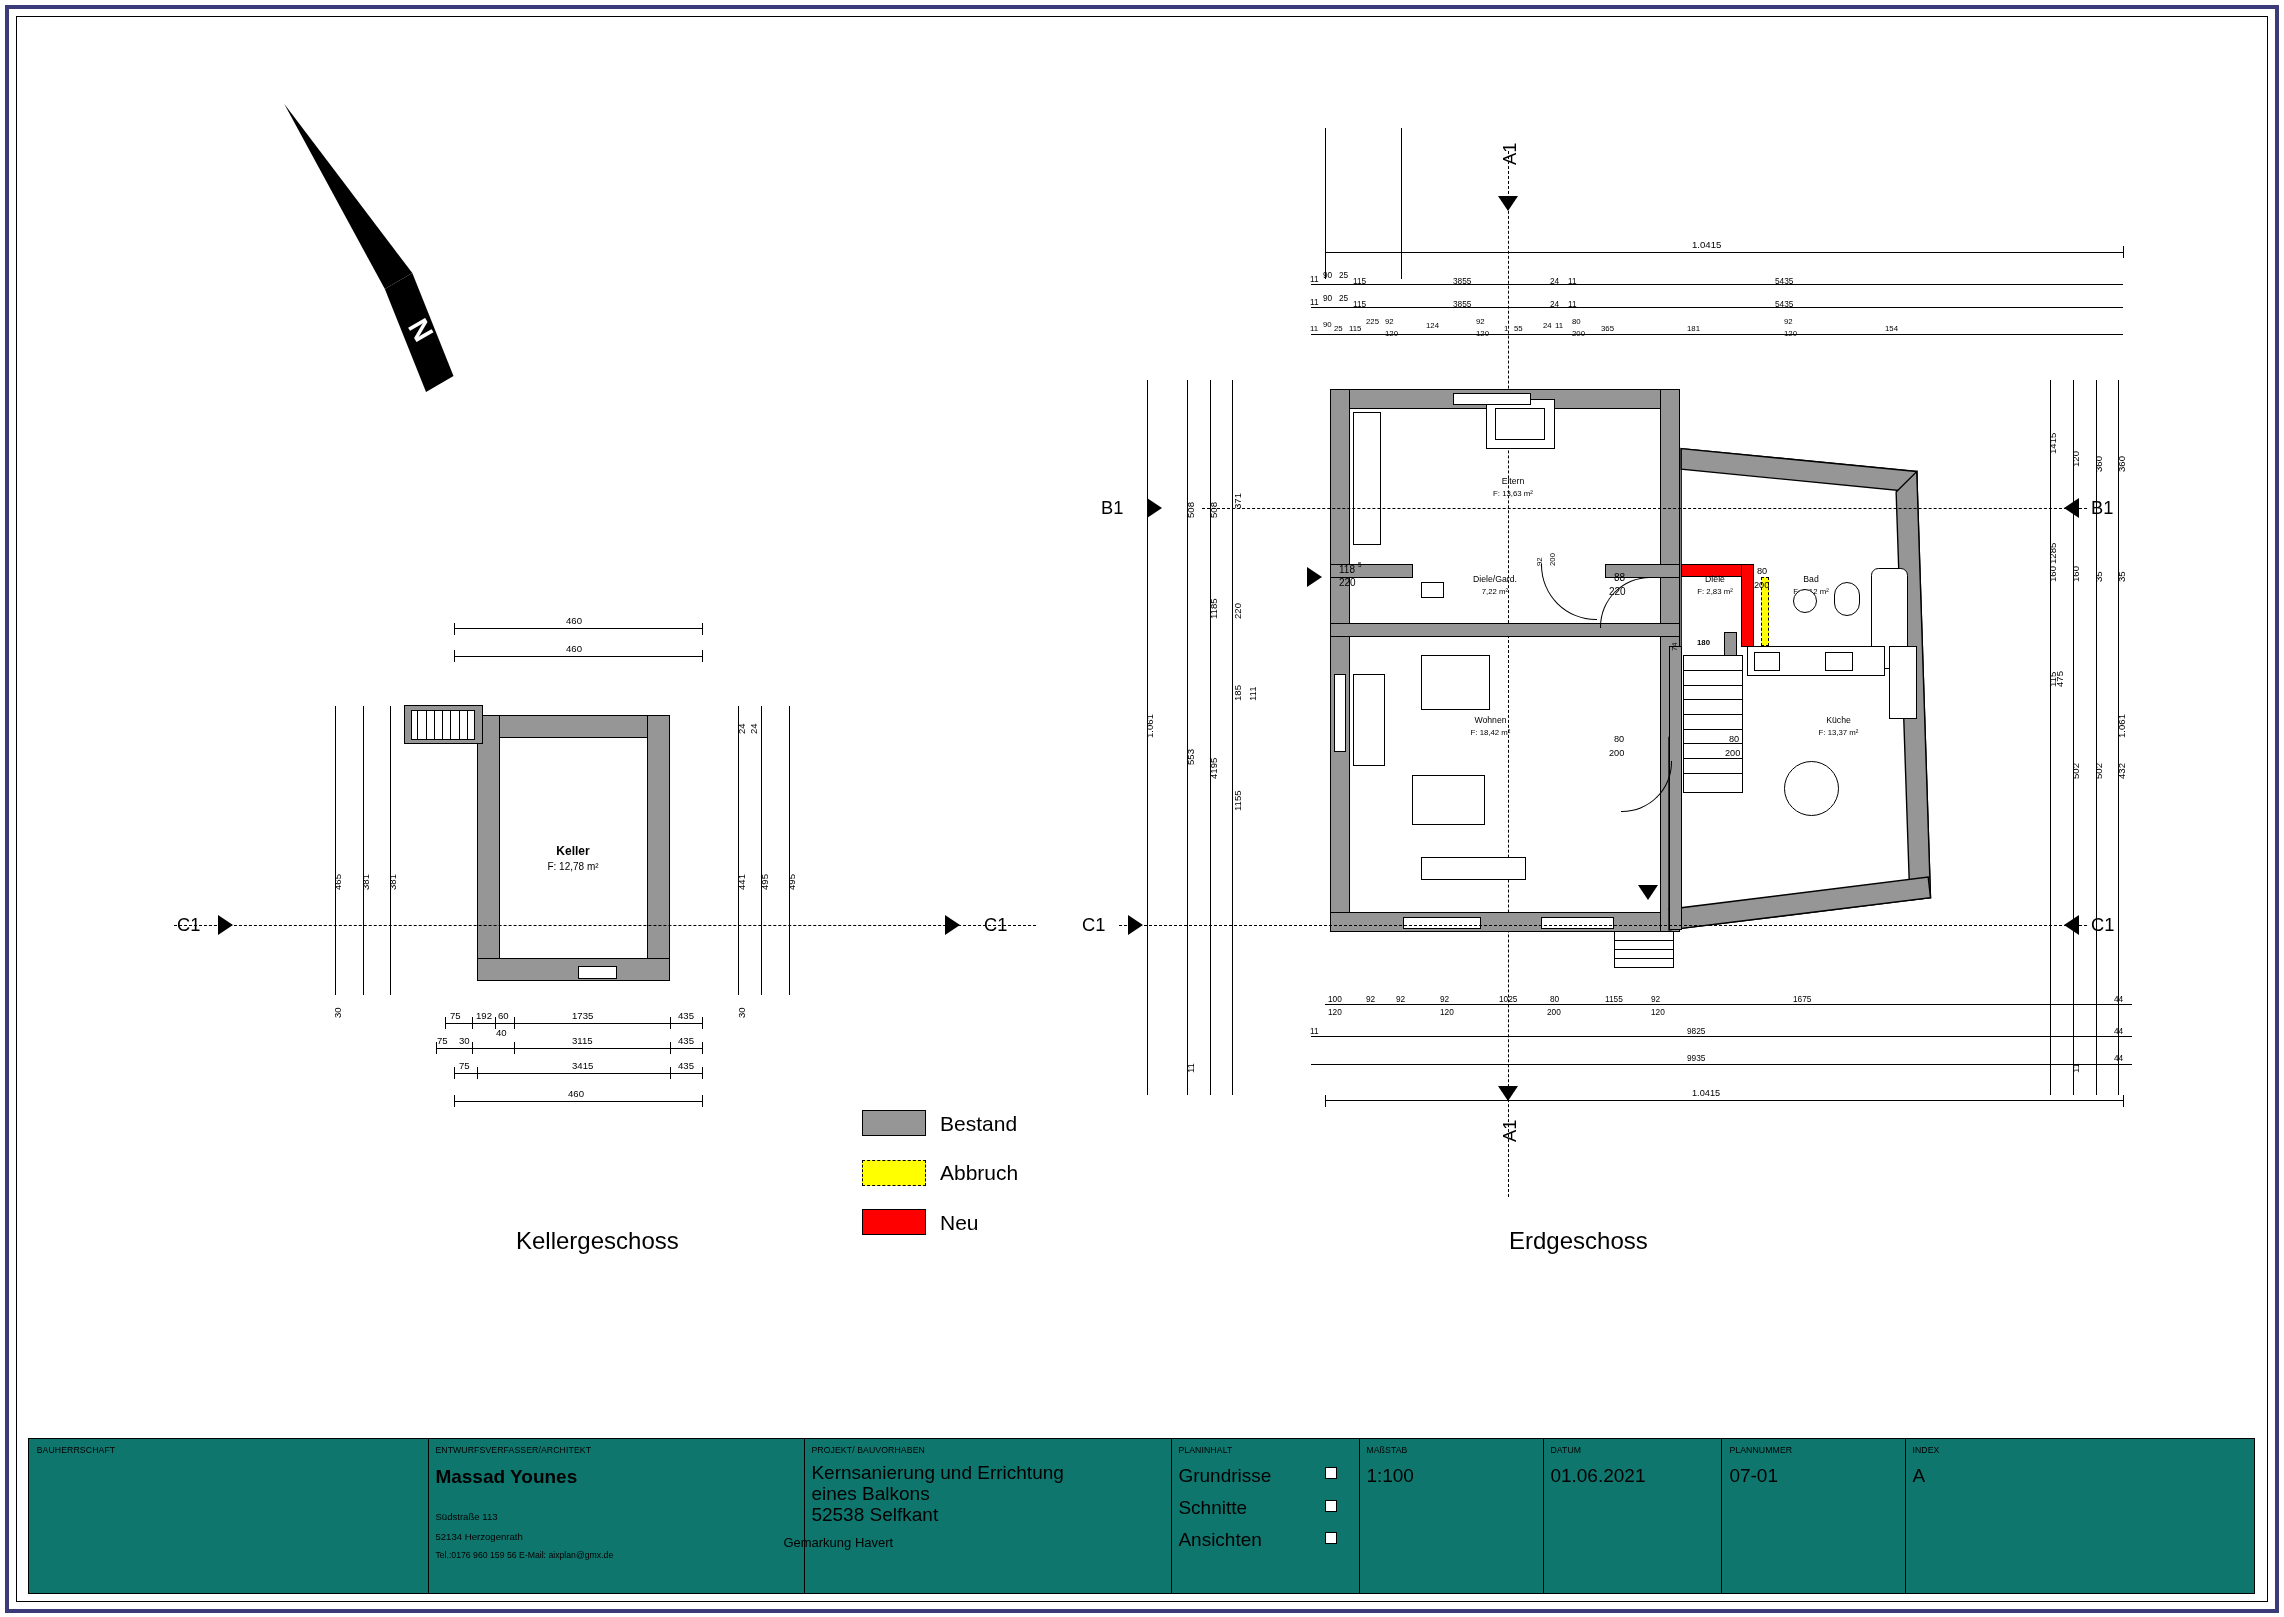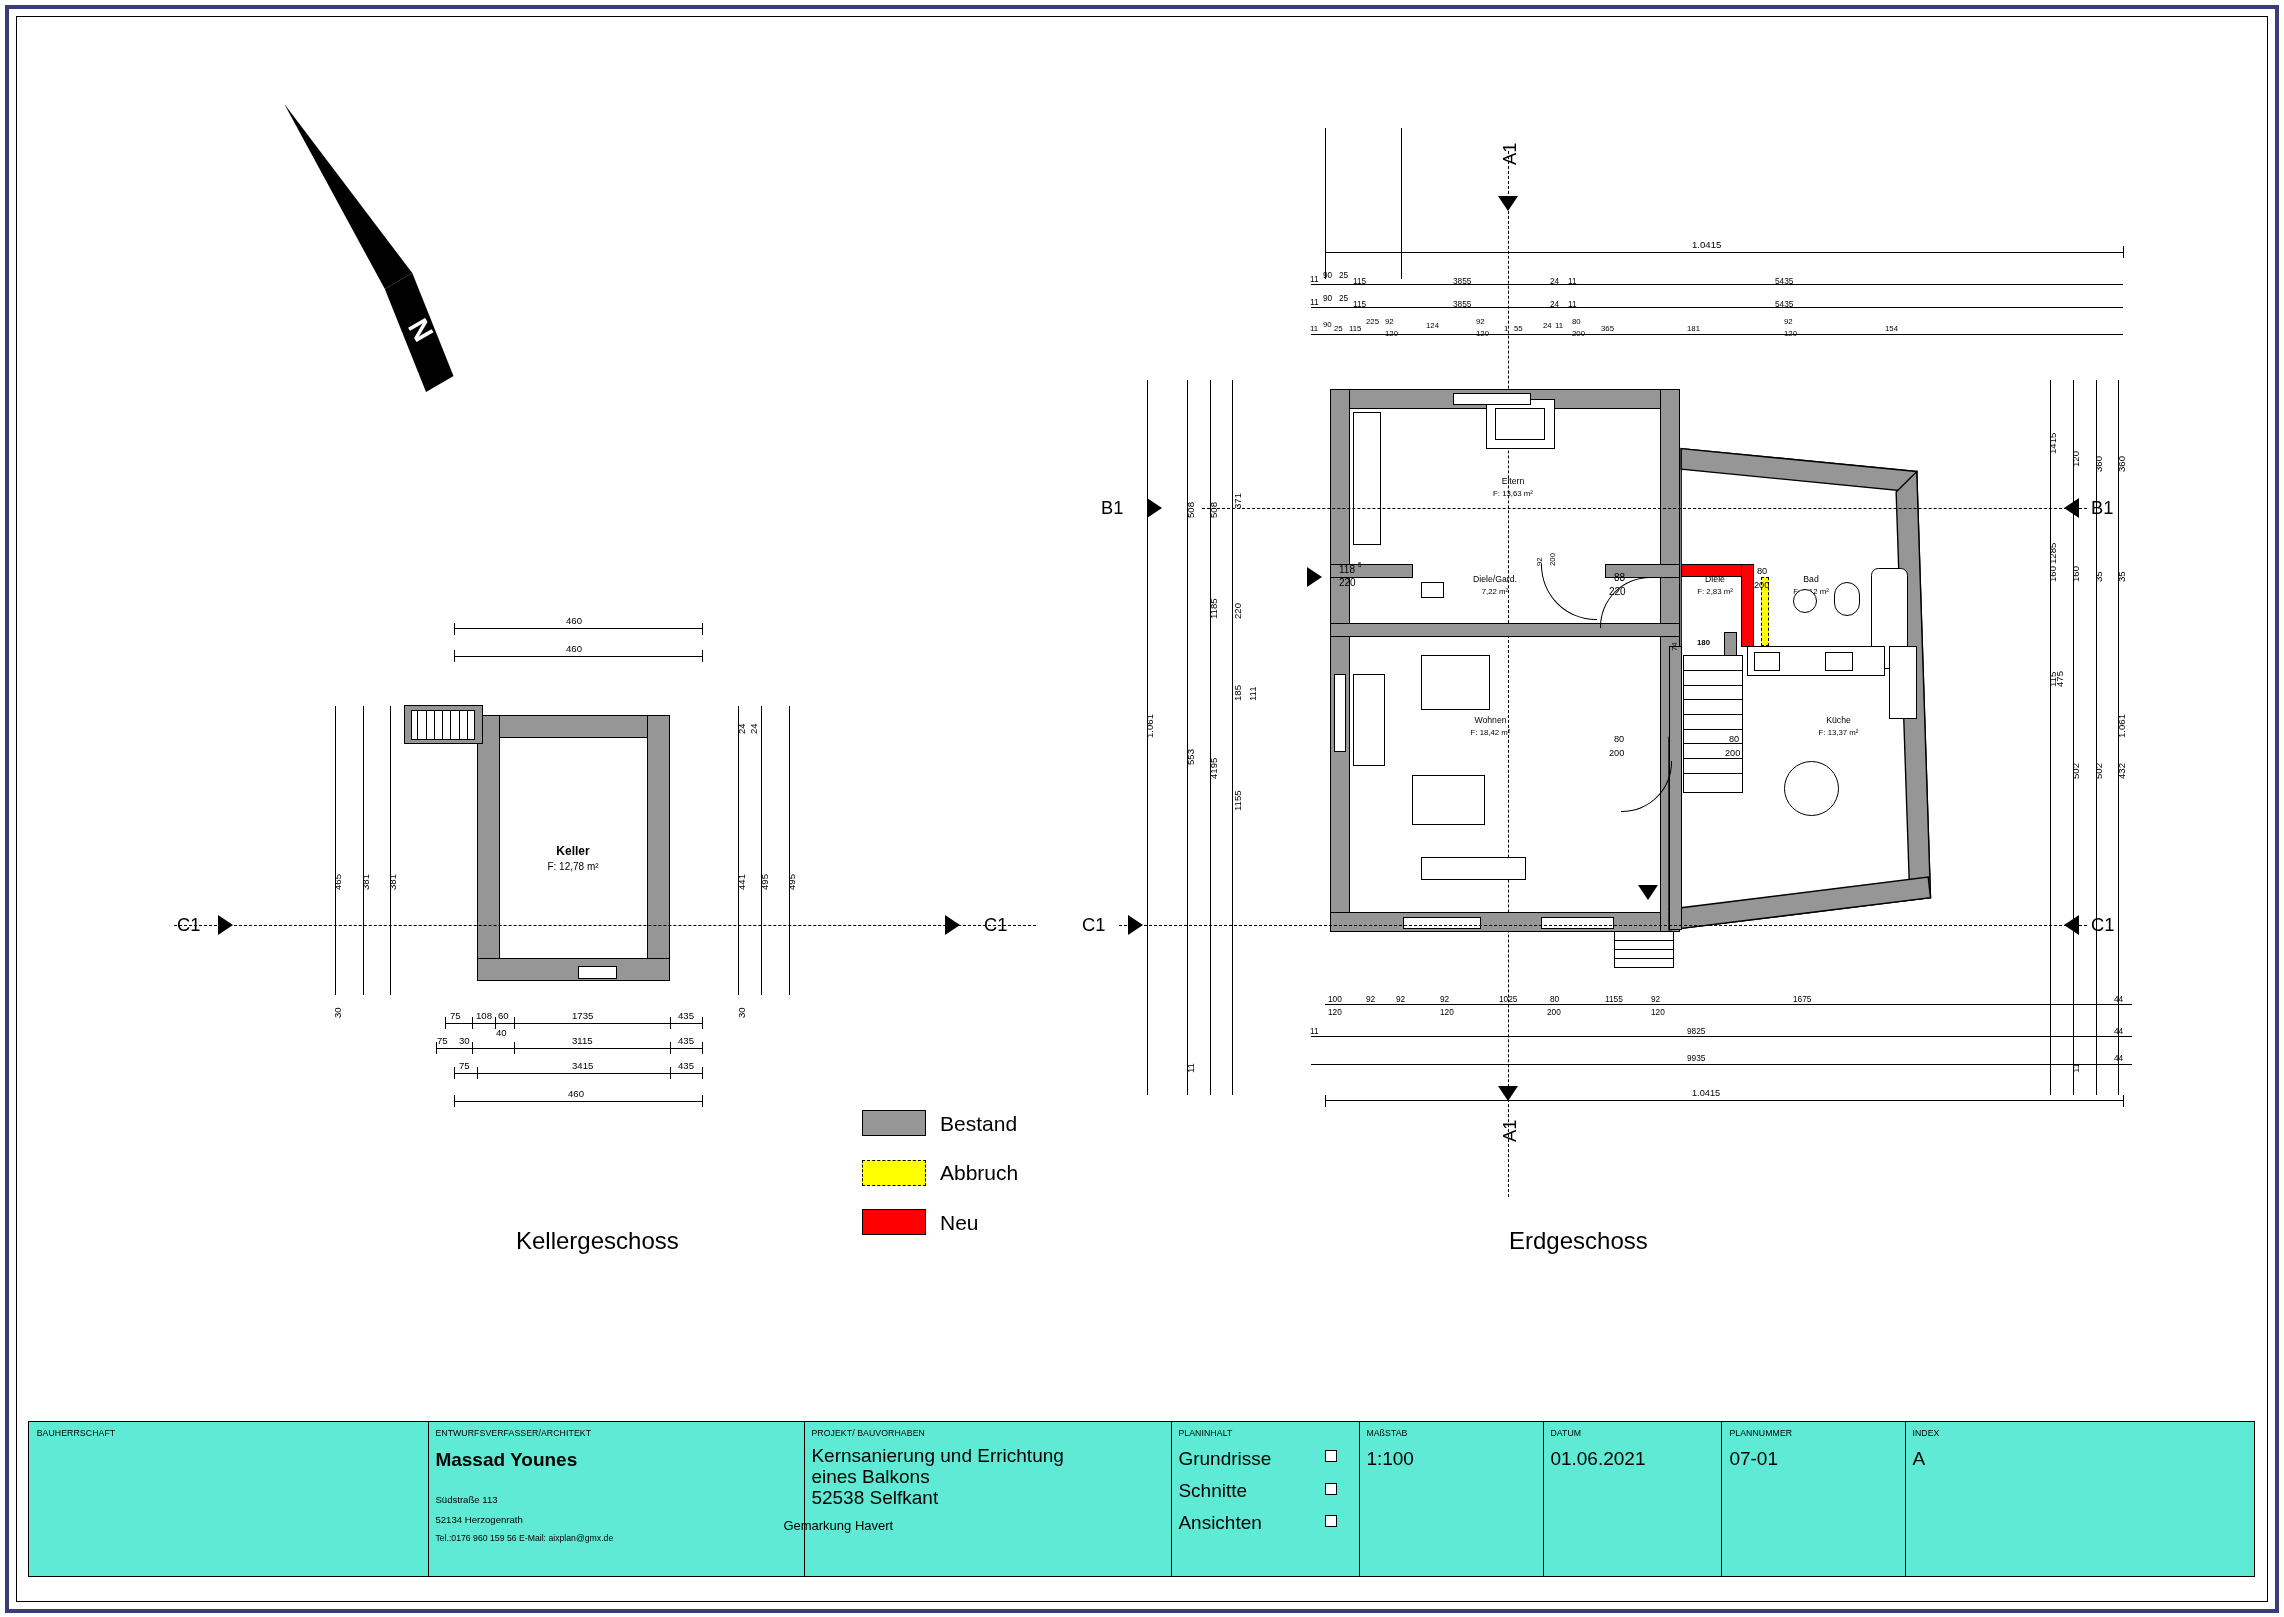--- a/index.html
+++ b/index.html
@@ -46,21 +46,21 @@
   .tri-down{
     position:absolute;width:0;height:0;
     border-left:10px solid transparent;border-right:10px solid transparent;
     border-top:15.6px solid #000;
   }
   .axis-lbl{position:absolute;font-size:18.3px;color:#000;white-space:nowrap;}
   .floor-title{position:absolute;font-size:24px;color:#000;white-space:nowrap;}
   .legend-swatch{position:absolute;width:64px;height:26px;border:0.9px solid #000;box-sizing:border-box;}
   .legend-lbl{position:absolute;font-size:21px;color:#000;white-space:nowrap;}
   
-  .tb{position:absolute;border:1.4px solid #000;box-sizing:border-box;background:#5eead4;}
+  .tb{position:absolute;border:1.4px solid #000;box-sizing:border-box;background:#0f766e;margin-top:17px;}
   .tb-cell{position:absolute;box-sizing:border-box;border-left:1.4px solid #000;height:100%;}
   .tb-head{position:absolute;font-size:8.7px;color:#000;white-space:nowrap;letter-spacing:0.1px;}
   .tb-main{position:absolute;font-size:19px;color:#000;white-space:nowrap;}
   .tb-sub{position:absolute;font-size:9.6px;color:#000;white-space:nowrap;}
   .chk{position:absolute;width:12px;height:12px;border:0.9px solid #000;box-sizing:border-box;background:#fff;}
   .northarrow{position:absolute;}
   .furn{position:absolute;border:0.9px solid #000;box-sizing:border-box;background:#fff;}
   .redwall{position:absolute;background:#ff0000;border:0.9px solid #000;box-sizing:border-box;}
   .yellowwall{position:absolute;background:#ffff00;border:0.9px dashed #000;box-sizing:border-box;}
   .door-arc{position:absolute;border:0.9px solid #000;border-radius:50%;background:transparent;}
@@ -140,21 +140,21 @@
     <div class="label" style="left:197px;top:265px;width:110px;font-size:10px;">F: 12,78 m²</div>
 
     <div class="dimline hline" style="left:124px;top:427px;width:257px;"></div>
     <div class="tick" style="left:124px;top:421px;"></div>
     <div class="tick" style="left:151px;top:421px;"></div>
     <div class="tick" style="left:174px;top:421px;"></div>
     <div class="tick" style="left:193px;top:421px;"></div>
     <div class="tick" style="left:349px;top:421px;"></div>
     <div class="tick" style="left:381px;top:421px;"></div>
     <div class="dimtxt" style="left:129px;top:414px;">75</div>
-    <div class="dimtxt" style="left:155px;top:414px;">108</div>
+    <div class="dimtxt" style="left:155px;top:414px;">192</div>
     <div class="dimtxt" style="left:177px;top:414px;">60</div>
     <div class="dimtxt" style="left:251px;top:414px;">1735</div>
     <div class="dimtxt" style="left:357px;top:414px;">435</div>
 
     <div class="dimline hline" style="left:115px;top:452px;width:266px;"></div>
     <div class="tick" style="left:115px;top:446px;"></div>
     <div class="tick" style="left:151px;top:446px;"></div>
     <div class="tick" style="left:193px;top:446px;"></div>
     <div class="tick" style="left:349px;top:446px;"></div>
     <div class="tick" style="left:381px;top:446px;"></div>

